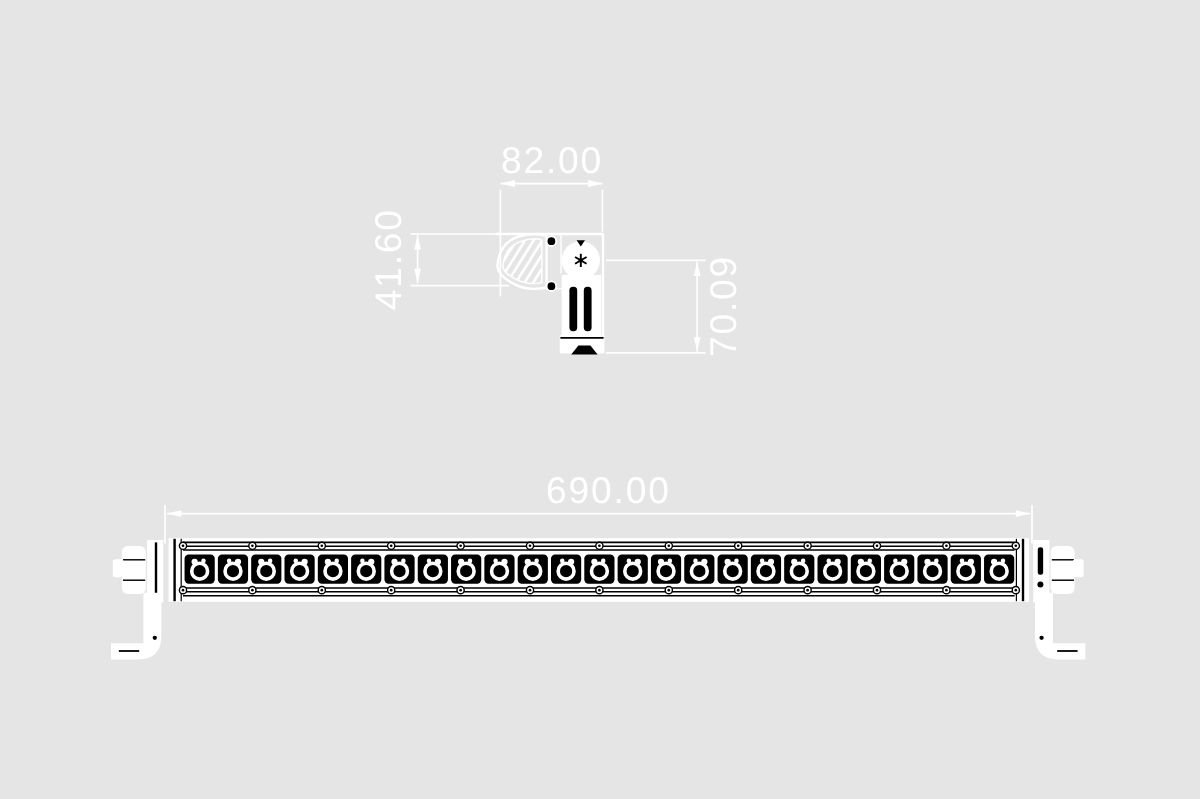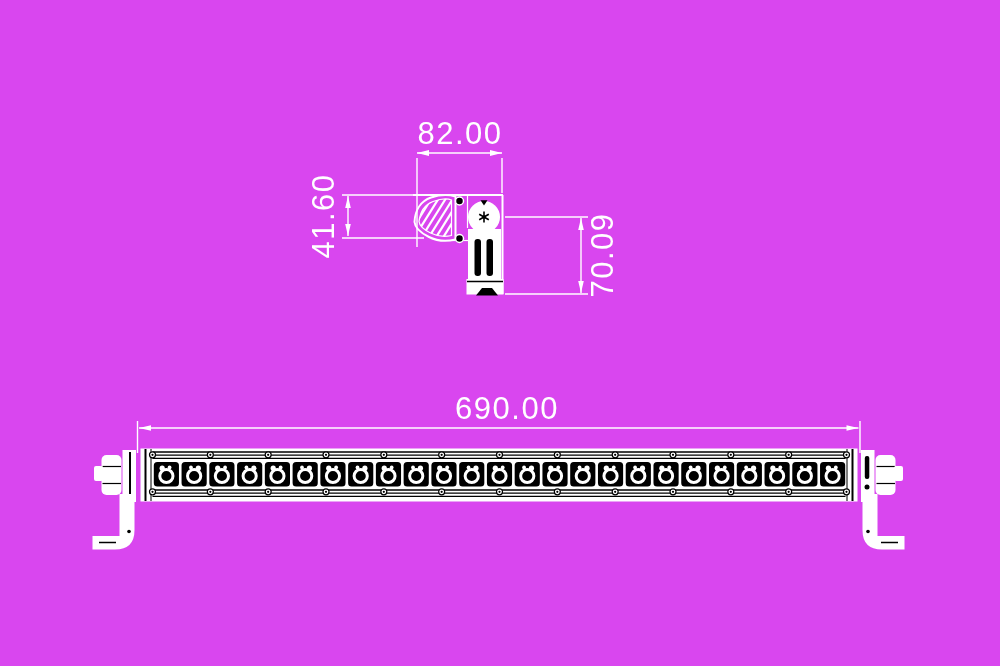--- a/index.html
+++ b/index.html
@@ -1,16 +1,16 @@
 <!DOCTYPE html>
 <html><head>
 <meta charset="utf-8">
 <style>
   html,body{margin:0;padding:0;background:#000;}
-  #canvas{position:relative;width:1000px;height:666px;background:#d946ef;overflow:hidden;
+  #canvas{position:relative;width:1000px;height:666px;background:#e5e5e5;overflow:hidden;
           font-family:"Liberation Sans",sans-serif;}
   svg{position:absolute;left:0;top:0;}
   .w1{stroke:#fff;stroke-width:1.2;fill:none}
   .w2{stroke:#fff;stroke-width:2;fill:none}
   .dim{stroke:#fff;stroke-width:1.4;fill:none}
   .ah{fill:#fff;stroke:none}
   .fw{fill:#fff;stroke:none}
   .fb{fill:#000;stroke:none}
   .bl{stroke:#000;fill:none}
   text.dimtxt{fill:#fff;font-family:"Liberation Sans",sans-serif;font-size:31px;letter-spacing:1.5px}

